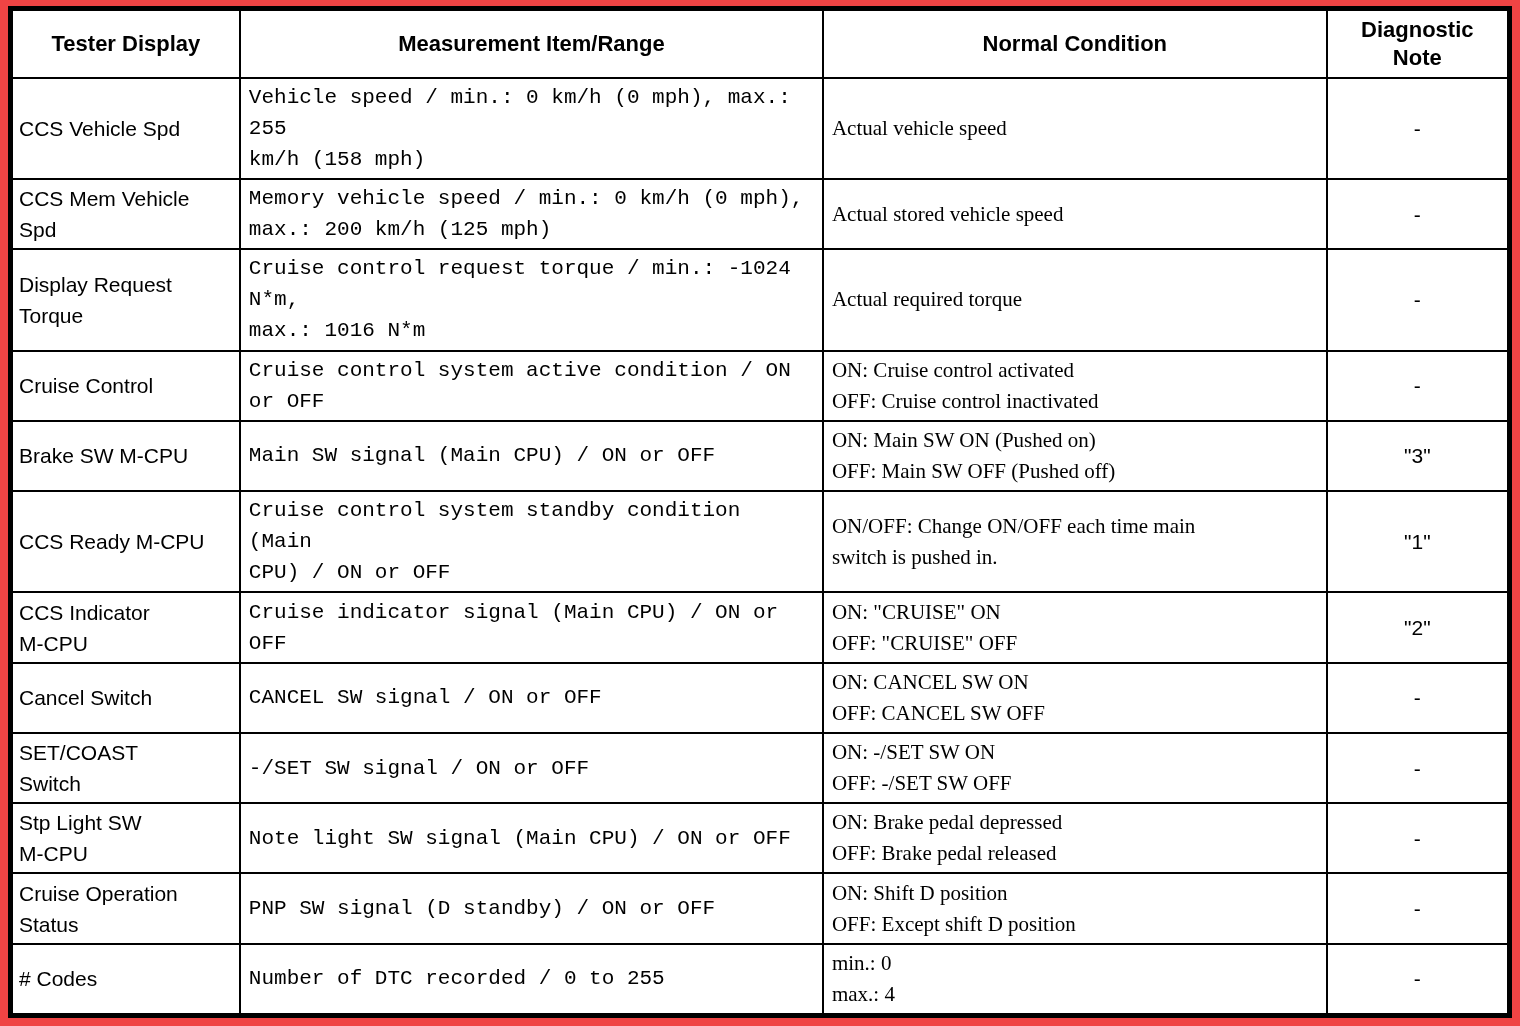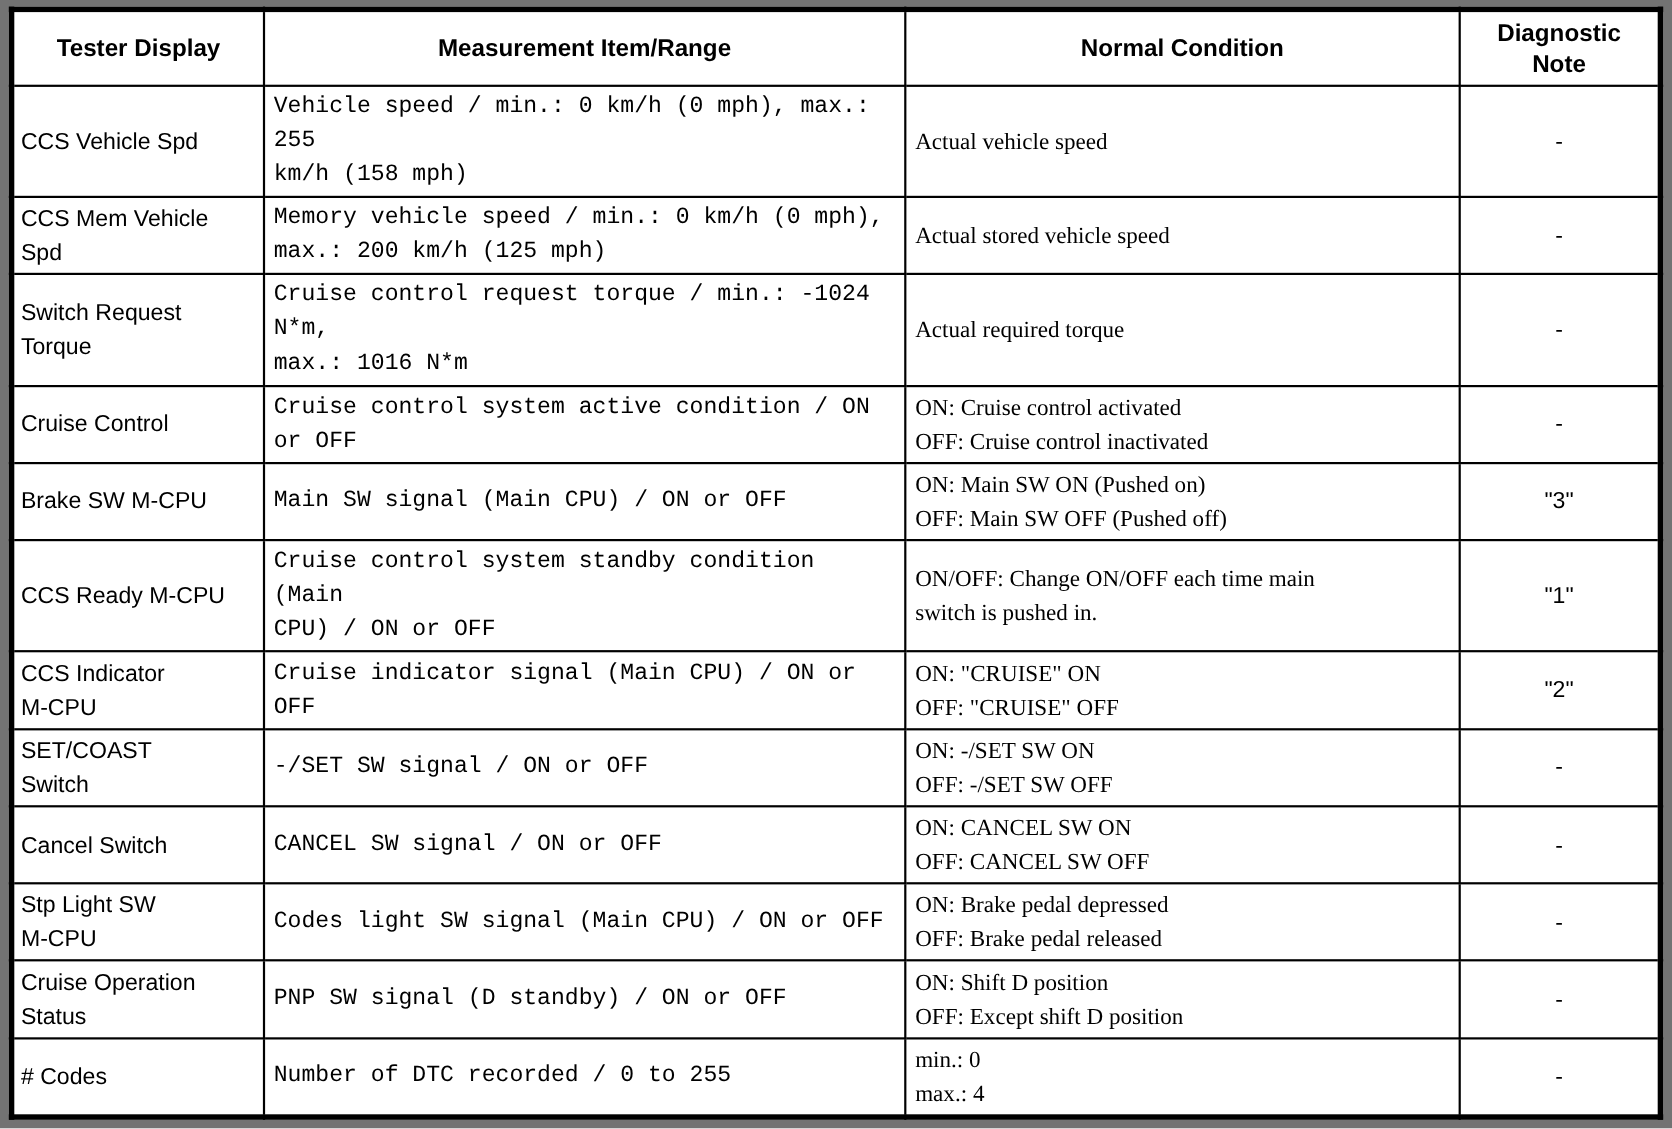--- a/index.html
+++ b/index.html
@@ -8,21 +8,21 @@
     background: #ffffff;
     width: 1520px;
     height: 1026px;
     font-family: "Liberation Sans", sans-serif;
     color: #000000;
   }
   .page {
     position: relative;
     width: 1520px;
     height: 1026px;
-    background: #737373;
+    background: #ef4444;
   }
   table.datalist {
     position: absolute;
     left: 8px;
     top: 6px;
     width: 1504px;
     height: 1012px;
     border-collapse: collapse;
     table-layout: fixed;
     border: 5px solid #000000;
@@ -89,21 +89,21 @@
   </tr>
         <tr>
     <td class="c1">CCS Mem Vehicle
 Spd</td>
     <td class="c2">Memory vehicle speed / min.: 0 km/h (0 mph),
 max.: 200 km/h (125 mph)</td>
     <td class="c3">Actual stored vehicle speed</td>
     <td class="c4">-</td>
   </tr>
         <tr>
-    <td class="c1">Switch Request
+    <td class="c1">Display Request
 Torque</td>
     <td class="c2">Cruise control request torque / min.: -1024 N*m,
 max.: 1016 N*m</td>
     <td class="c3">Actual required torque</td>
     <td class="c4">-</td>
   </tr>
         <tr>
     <td class="c1">Cruise Control</td>
     <td class="c2">Cruise control system active condition / ON or OFF</td>
     <td class="c3">ON: Cruise control activated
@@ -127,38 +127,38 @@
   </tr>
         <tr>
     <td class="c1">CCS Indicator
 M-CPU</td>
     <td class="c2">Cruise indicator signal (Main CPU) / ON or OFF</td>
     <td class="c3">ON: "CRUISE" ON
 OFF: "CRUISE" OFF</td>
     <td class="c4">"2"</td>
   </tr>
         <tr>
+    <td class="c1">Cancel Switch</td>
+    <td class="c2">CANCEL SW signal / ON or OFF</td>
+    <td class="c3">ON: CANCEL SW ON
+OFF: CANCEL SW OFF</td>
+    <td class="c4">-</td>
+  </tr>
+        <tr>
     <td class="c1">SET/COAST
 Switch</td>
     <td class="c2">-/SET SW signal / ON or OFF</td>
     <td class="c3">ON: -/SET SW ON
 OFF: -/SET SW OFF</td>
     <td class="c4">-</td>
   </tr>
         <tr>
-    <td class="c1">Cancel Switch</td>
-    <td class="c2">CANCEL SW signal / ON or OFF</td>
-    <td class="c3">ON: CANCEL SW ON
-OFF: CANCEL SW OFF</td>
-    <td class="c4">-</td>
-  </tr>
-        <tr>
     <td class="c1">Stp Light SW
 M-CPU</td>
-    <td class="c2">Codes light SW signal (Main CPU) / ON or OFF</td>
+    <td class="c2">Note light SW signal (Main CPU) / ON or OFF</td>
     <td class="c3">ON: Brake pedal depressed
 OFF: Brake pedal released</td>
     <td class="c4">-</td>
   </tr>
         <tr>
     <td class="c1">Cruise Operation
 Status</td>
     <td class="c2">PNP SW signal (D standby) / ON or OFF</td>
     <td class="c3">ON: Shift D position
 OFF: Except shift D position</td>

